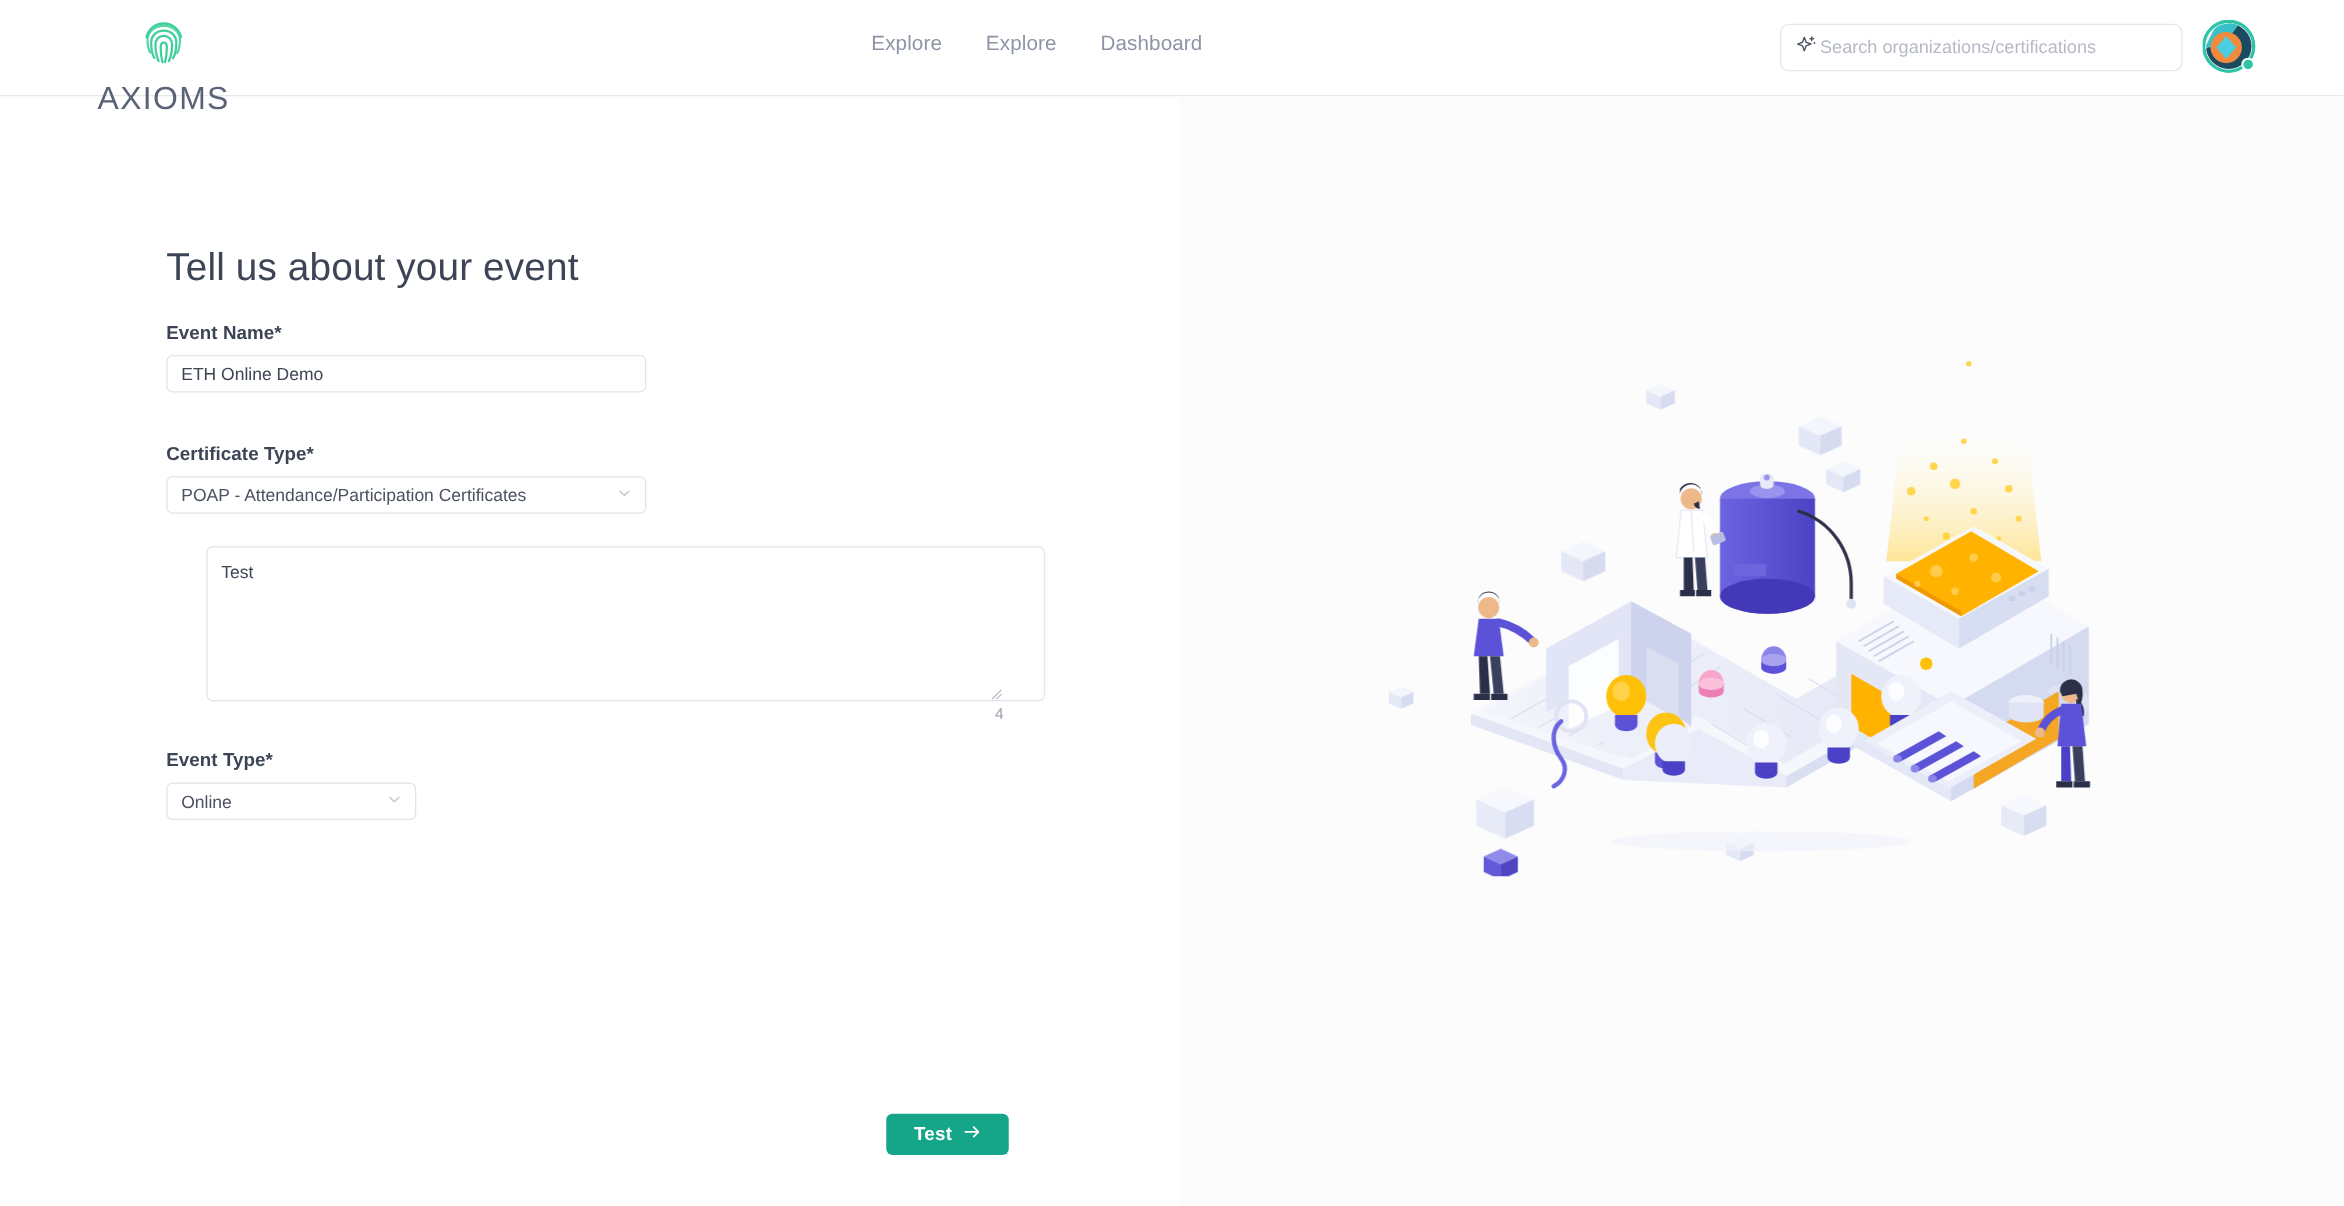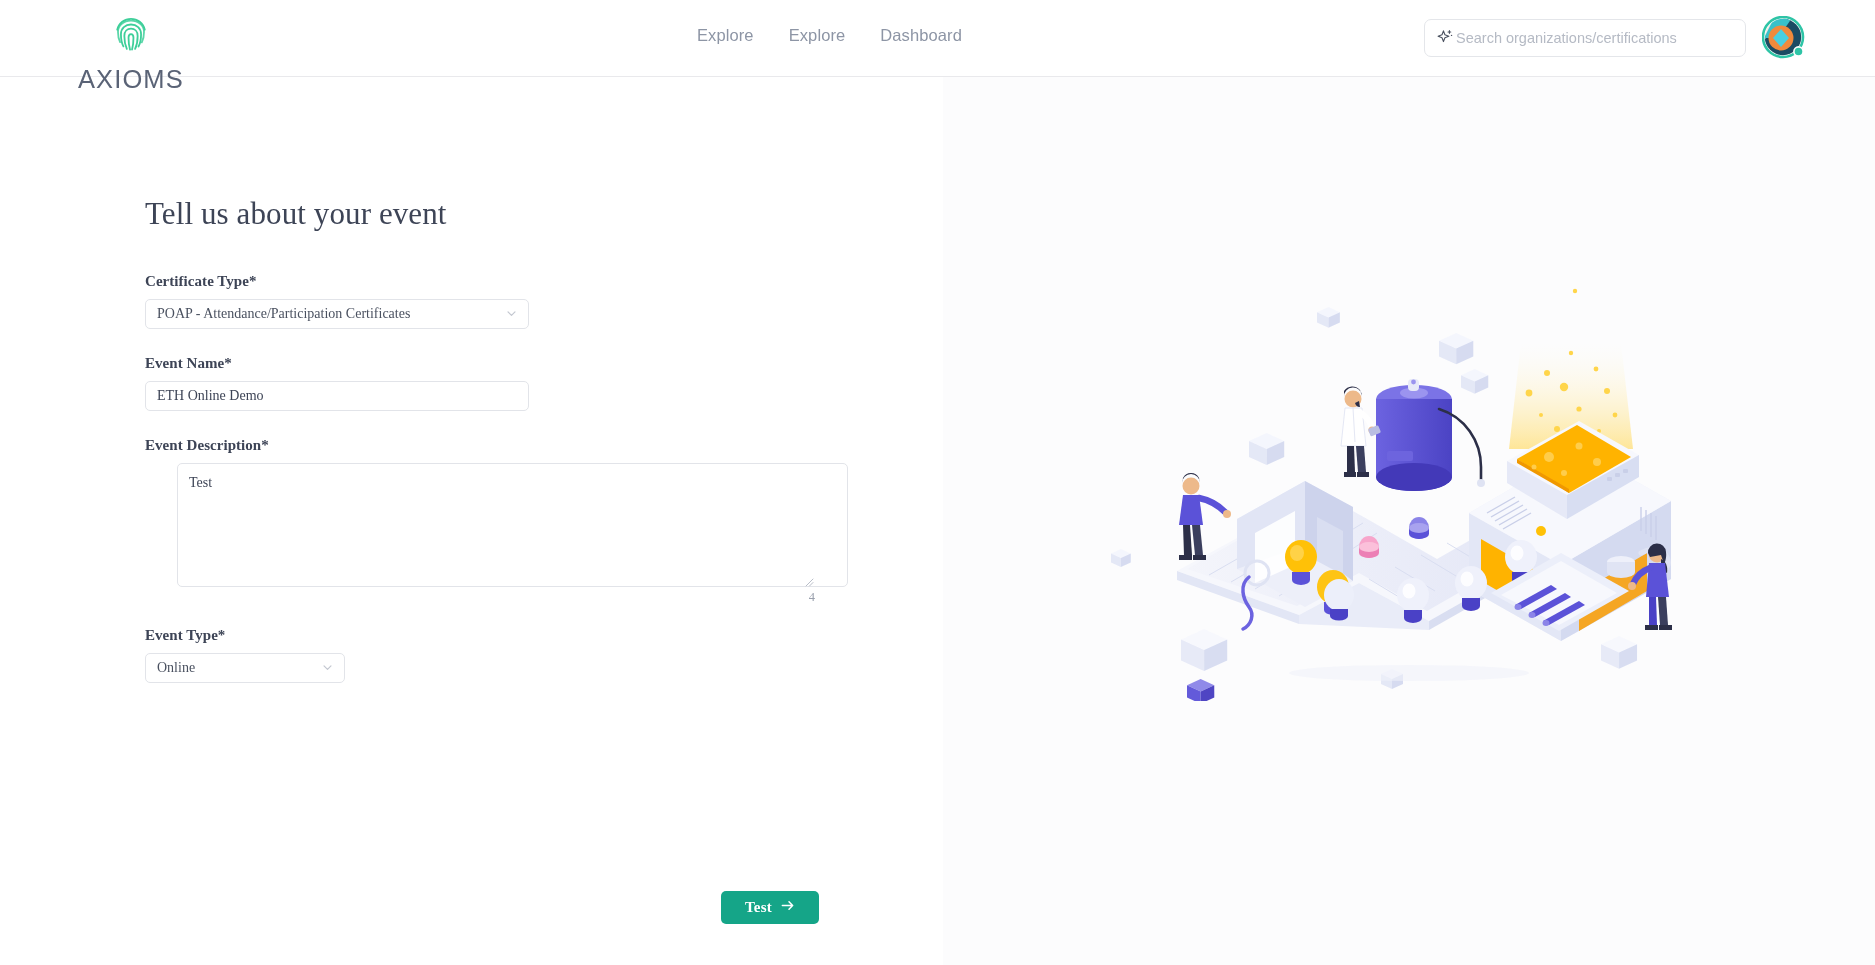--- a/index.html
+++ b/index.html
@@ -92,25 +92,24 @@
     width: 41px;
     height: 41px;
     border-radius: 50%;
     cursor: pointer;
     overflow: visible;
   }
 
   
   #leftpanel {
     position: absolute;
-    top: 77px; left: 12px;
+    top: 77px; left: 0;
     width: 943px;
     height: 888px;
     background: #ffffff;
-    font-family: Liberation Serif, serif;
   }
   #rightpanel {
     position: absolute;
     top: 77px; left: 943px;
     width: 932px;
     height: 888px;
     background: #fcfcfd;
     display: flex;
     align-items: center;
     justify-content: center;
@@ -307,39 +306,38 @@
   </div>
 </div>
 
 <div id="leftpanel">
 
   <div id="formwrap">
 
     <h1 id="page-title">Tell us about your event</h1>
 
 
+    <div class="field" style="margin-top:26px;">
+      <label class="field-label">Event Name*</label>
+      <input class="text-input" style="width: 384px;" id="event-name-input" type="text" value="ETH Online Demo">
+    </div>
+
     <div class="field" style="margin-top:41px;">
       <label class="field-label">Certificate Type*</label>
       <div class="select-box" style="width:384px;">
         <span class="sel-value">POAP - Attendance/Participation Certificates</span>
         <span>
           <svg class="chev" viewBox="0 0 12 12" fill="none" stroke="#c3c7d0" stroke-width="1.3" stroke-linecap="round" stroke-linejoin="round">
             <path d="M2.2 4.3 6 8.1 9.8 4.3"></path>
           </svg>
         </span>
       </div>
     </div>
 
     <div class="field" style="margin-top:26px;">
-      <label class="field-label">Event Name*</label>
-      <input class="text-input" style="width: 384px;" id="event-name-input" type="text" value="ETH Online Demo">
-    </div>
-
-    <div class="field" style="margin-top:26px;">
-      <label class="field-label">Event Description*</label>
       <div class="textarea-box">
         <textarea id="event-description-input" placeholder="" style="">Test</textarea>
         <span class="resize-grip">
           <svg viewBox="0 0 12 12" fill="none" stroke="#b9bec8" stroke-width="1" stroke-linecap="round">
             <path d="M11 4 4 11M11 7.5 7.5 11"></path>
           </svg>
         </span>
       </div>
       <div class="char-count">4</div>
     </div>

